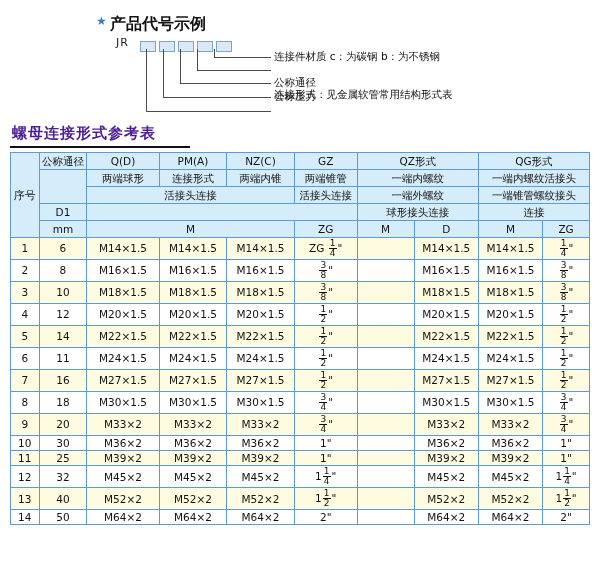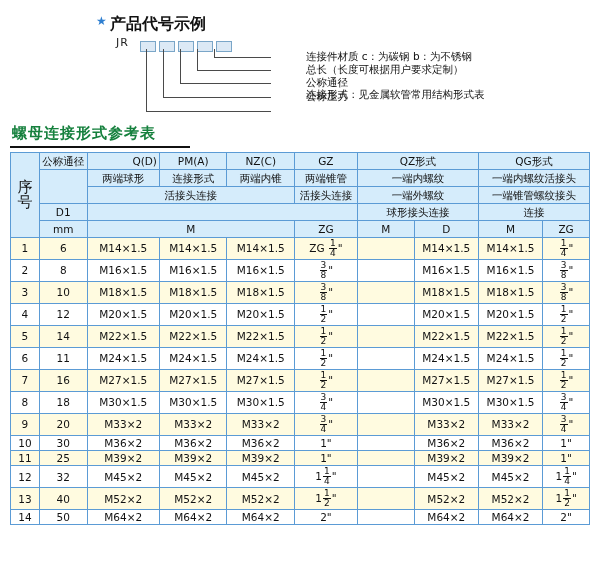--- a/index.html
+++ b/index.html
@@ -28,26 +28,26 @@
   }
   .boxrow{position:absolute;left:140px;top:39px;}
   .boxrow span{
     display:inline-block;width:14px;height:9px;
     border:1px solid #7aa6c8;background:#dce9f5;
     margin-right:3px;vertical-align:middle;
   }
   
   .vline{position:absolute;width:1px;background:#4a4a4a;}
   .hline{position:absolute;height:1px;background:#4a4a4a;}
-  .lbl{position:absolute;font-size:10.5px;color:#111;white-space:nowrap;margin-left:32px;}
+  .lbl{position:absolute;font-size:10.5px;color:#111;white-space:nowrap;}
 
   
   .sec-title{
     position:absolute;left:12px;top:124px;
-    font-size:15px;font-weight:bold;color:#15803d;
+    font-size:15px;font-weight:bold;color:#4c1d95;
     letter-spacing:1px;
   }
   .sec-underline{
     position:absolute;left:10px;top:146px;width:180px;height:2px;background:#111;
   }
 
   
   table{
     position:absolute;left:10px;top:152px;
     border-collapse:collapse;
@@ -64,33 +64,33 @@
     font-weight:normal;
     line-height:1.15;
   }
   thead td{background:#d5ecfb;}
   tbody tr.alt td{background:#fffde4;}
   tbody tr td{background:#ffffff;}
   tbody tr.alt td{background:#fffbe0;}
   .hdr-h{height:17px;}
   .idx{width:26px;}
   .dn{width:48px;}
-  .c3{width:72px;text-align:right;}
+  .c3{width:72px;}
   .c4{width:66px;}
   .c5{width:66px;}
   .c6{width:68px;}
   .c7{width:62px;}
   .c8{width:62px;}
   .c9{width:62px;}
   .c10{width:48px;}
   .frac{display:inline-block;vertical-align:middle;font-size:9px;line-height:1;text-align:center;margin:0 1px;}
   .frac .n{display:block;border-bottom:1px solid #111;padding:0 1px;}
   .frac .d{display:block;padding:0 1px;}
   .whole{vertical-align:middle;}
-  .seq-v{line-height:1.0;font-size:15px;}
+  .seq-v{line-height:1.0;font-size:11px;}
 </style>
 </head>
 <body>
 
 <div class="legend">
   <span class="star">★</span>
   <div class="legend-title">产品代号示例</div>
   <div class="jr">JR</div>
   <div class="boxrow">
     <span></span><span></span><span></span><span></span><span></span>
@@ -102,21 +102,20 @@
   <div class="vline" style="left:197px;top:49px;height:21px;"></div>
   <div class="vline" style="left:214px;top:49px;height:8px;"></div>
 
   <div class="hline" style="left:214px;top:57px;width:57px;"></div>
   <div class="hline" style="left:197px;top:70px;width:74px;"></div>
   <div class="hline" style="left:180px;top:83px;width:91px;"></div>
   <div class="hline" style="left:163px;top:97px;width:108px;"></div>
   <div class="hline" style="left:146px;top:111px;width:125px;"></div>
 
   <div class="lbl" style="left:274px;top:50px;">连接件材质  c：为碳钢  b：为不锈钢</div>
-  <div class="lbl" style="left:274px;top:63px;">总长（长度可根据用户要求定制）</div>
   <div class="lbl" style="left:274px;top:76px;">公称通径</div>
   <div class="lbl" style="left:274px;top:90px;text-align:right;">公称压力</div>
   <div class="lbl" style="left:274px;top:88px;">连接形式：见金属软管常用结构形式表</div>
 </div>
 
 <div class="sec-title">螺母连接形式参考表</div>
 <div class="sec-underline"></div>
 
 <table>
   <thead>

